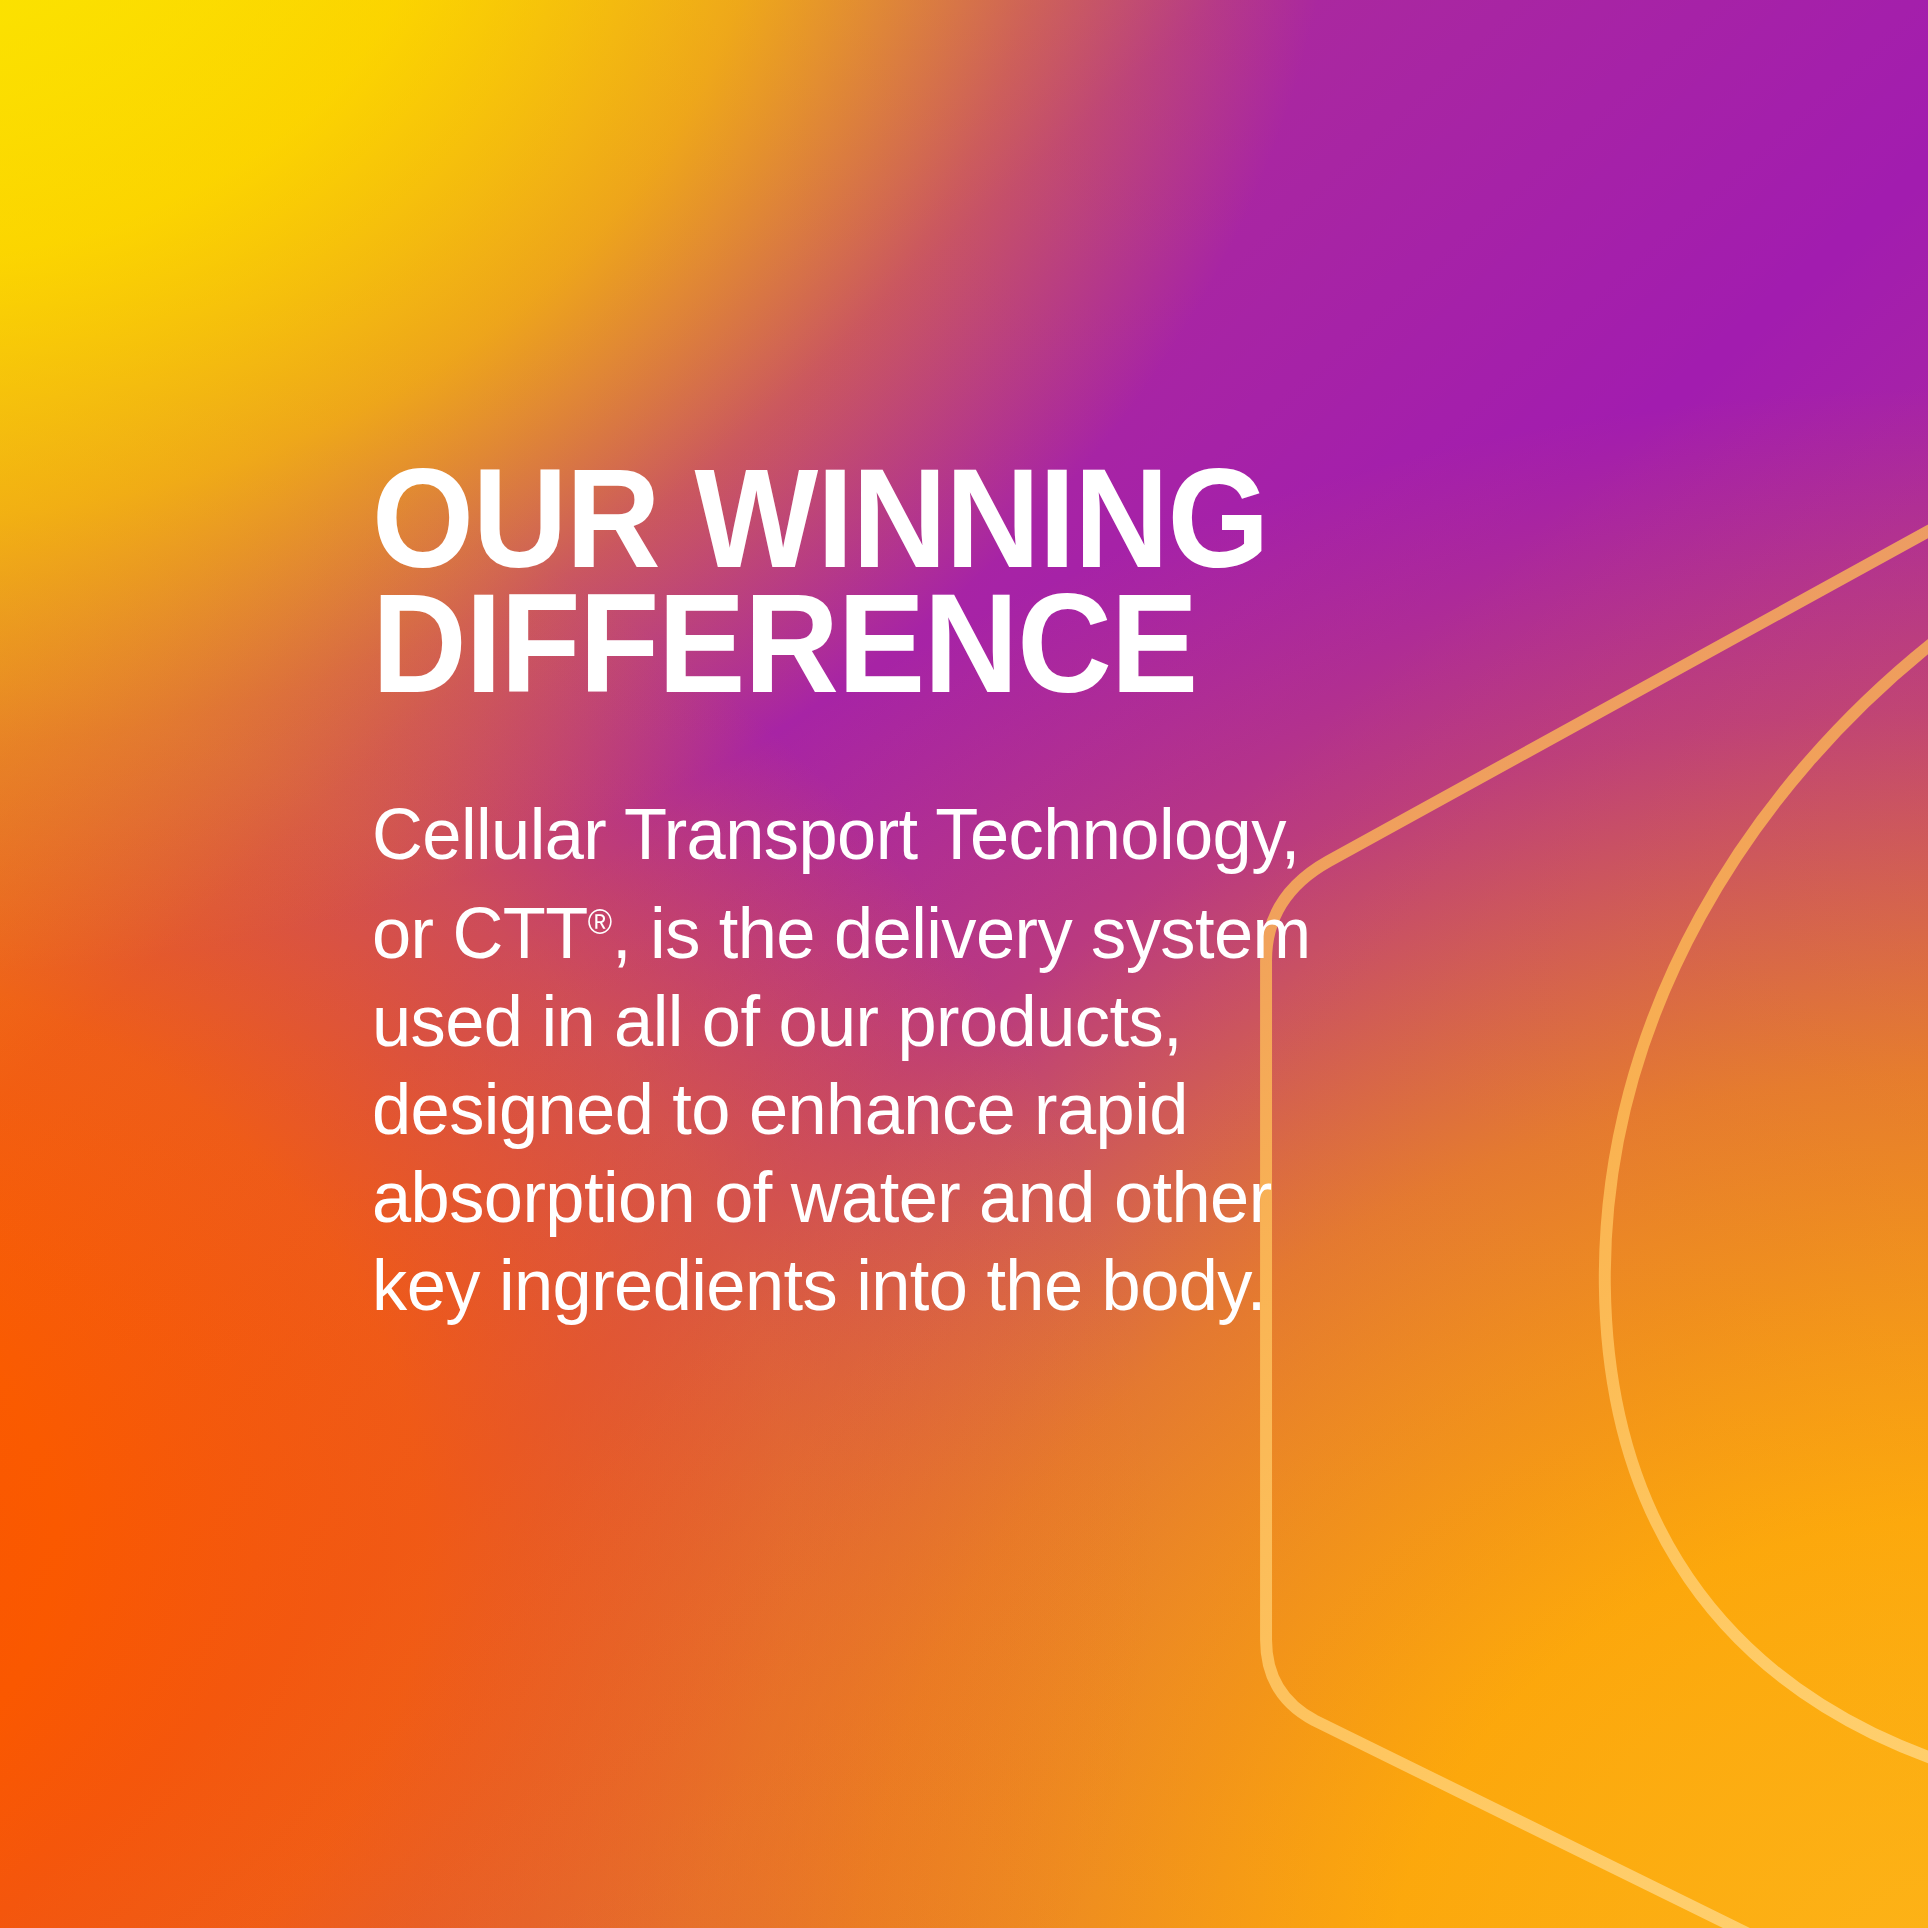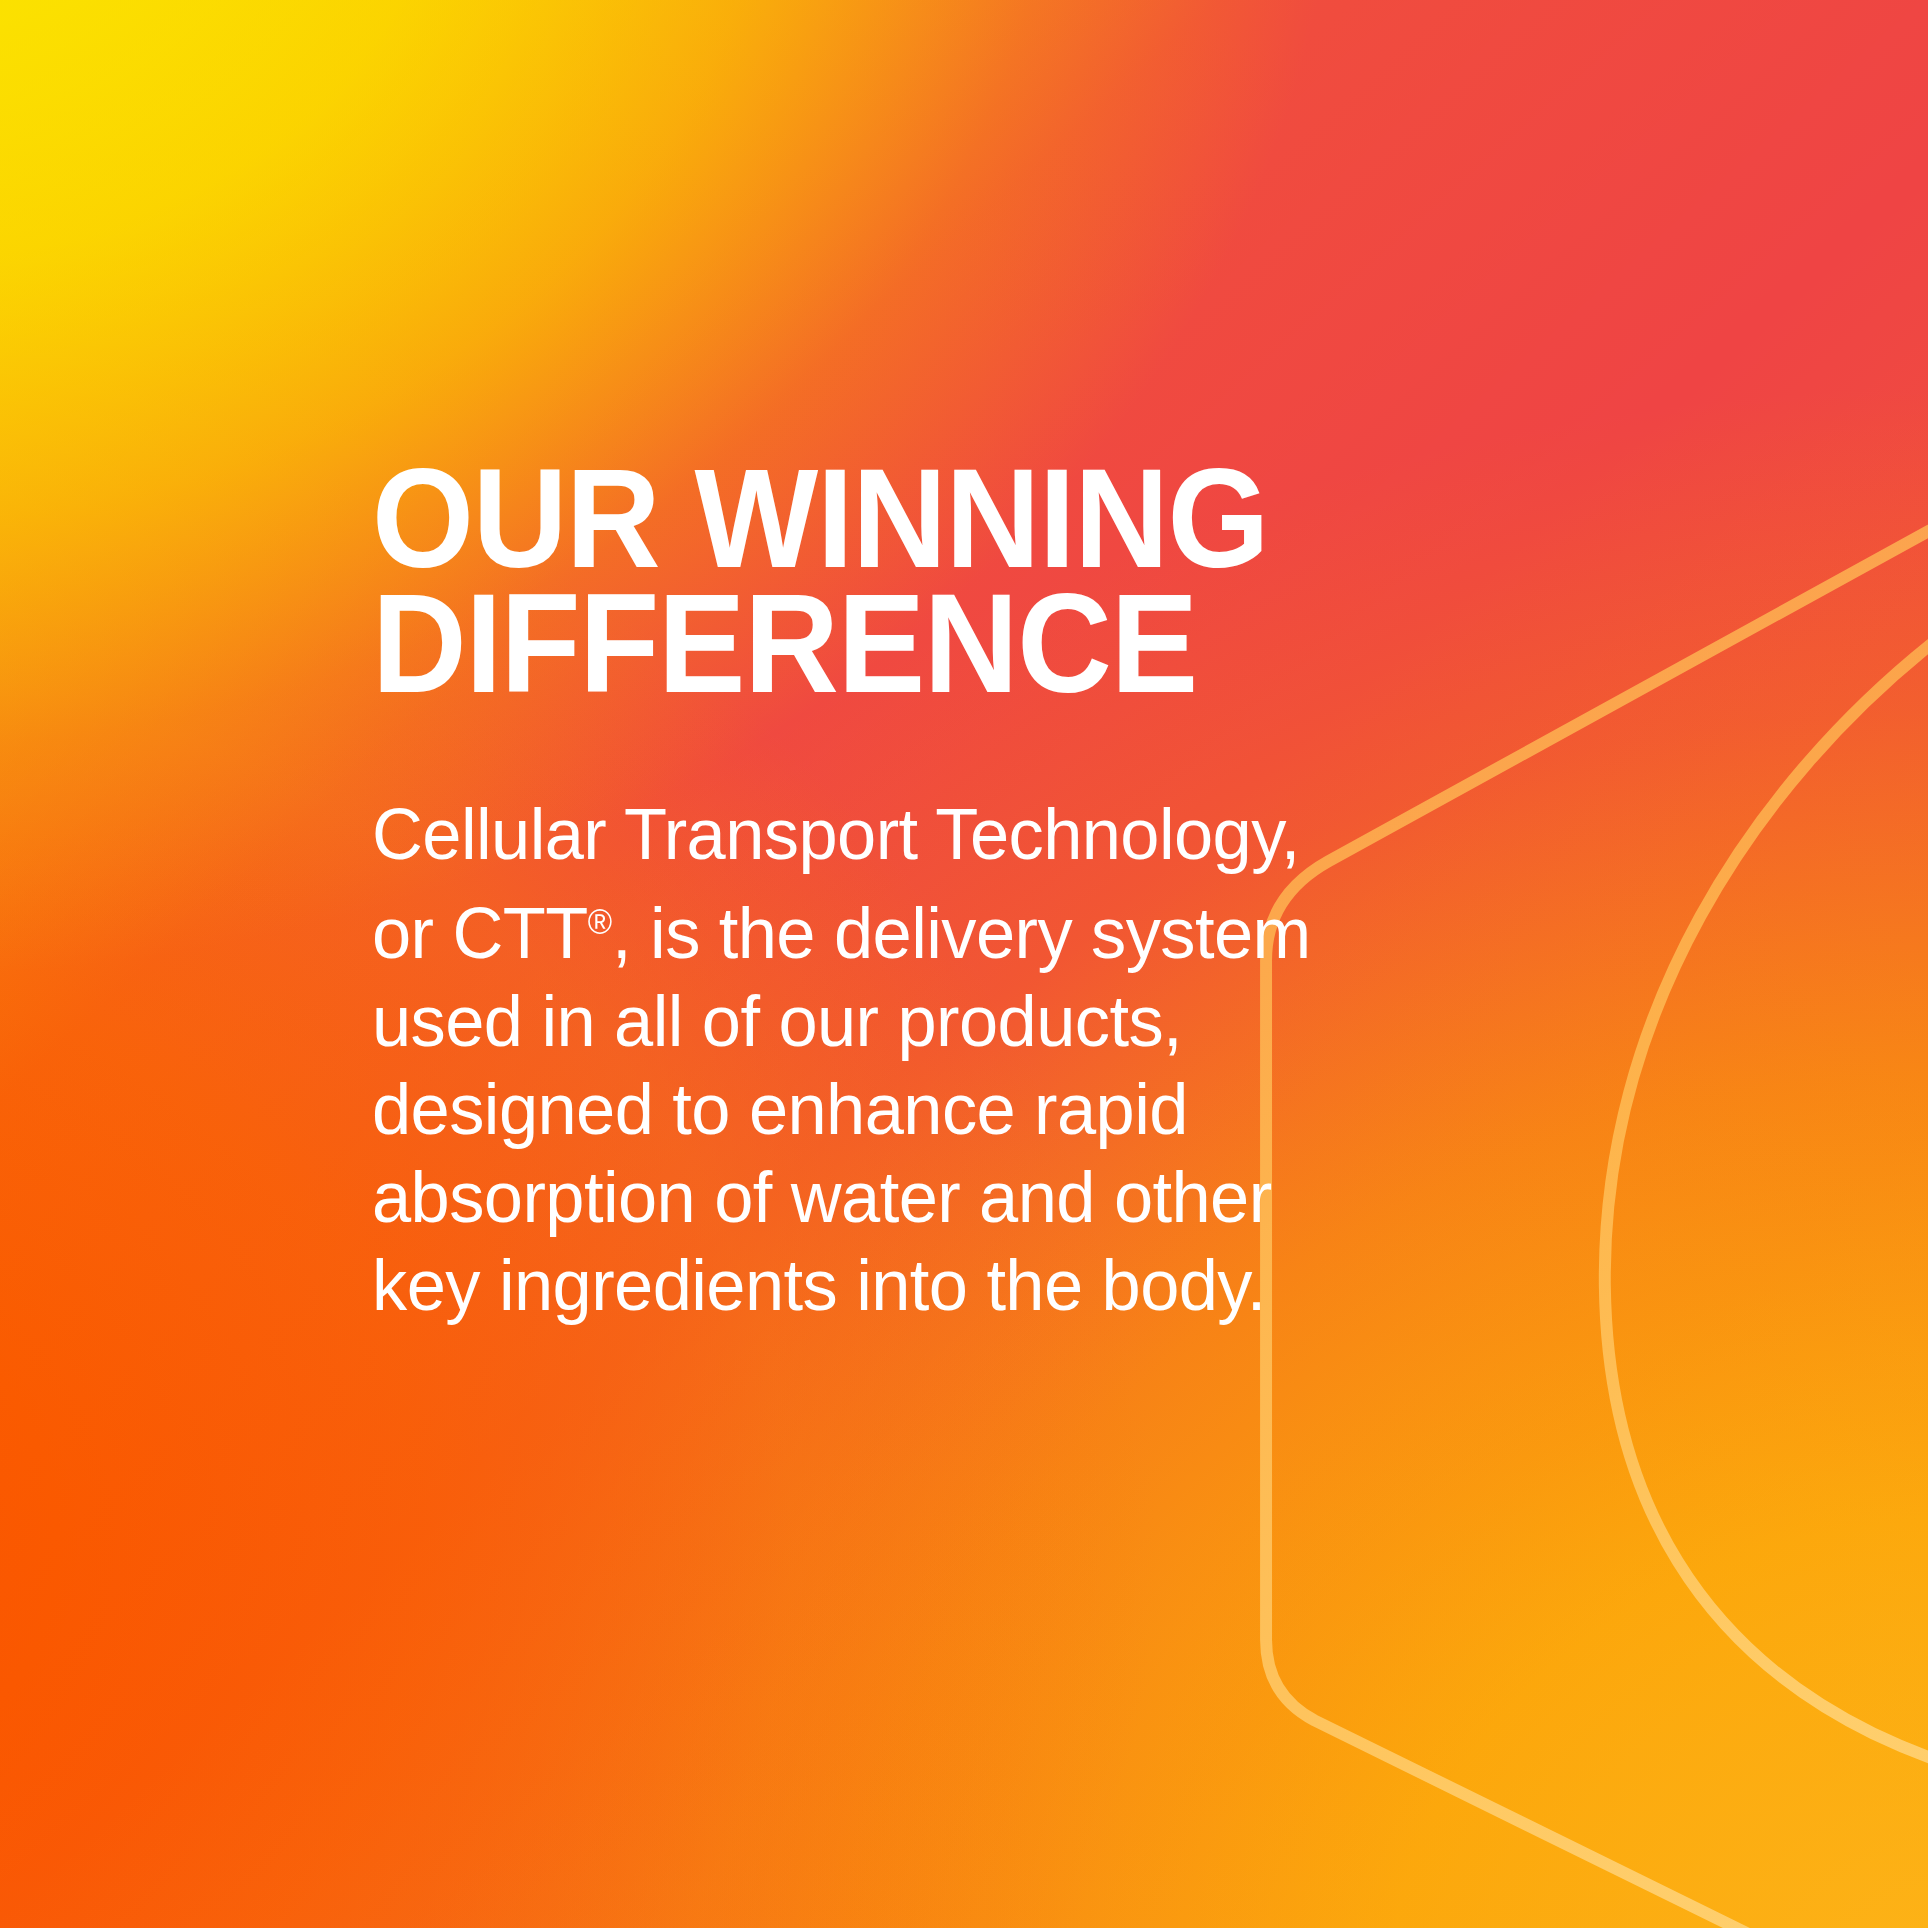--- a/index.html
+++ b/index.html
@@ -8,21 +8,21 @@
     padding: 0;
     background: #222;
   }
   #canvas {
     position: relative;
     width: 1928px;
     height: 1928px;
     overflow: hidden;
     font-family: "Liberation Sans", sans-serif;
     
-    background-color: #ef4444;
+    background-color: #a21caf;
   }
 
   
   .grad {
     position: absolute;
     inset: 0;
     pointer-events: none;
   }
   
   #grad-amber {

